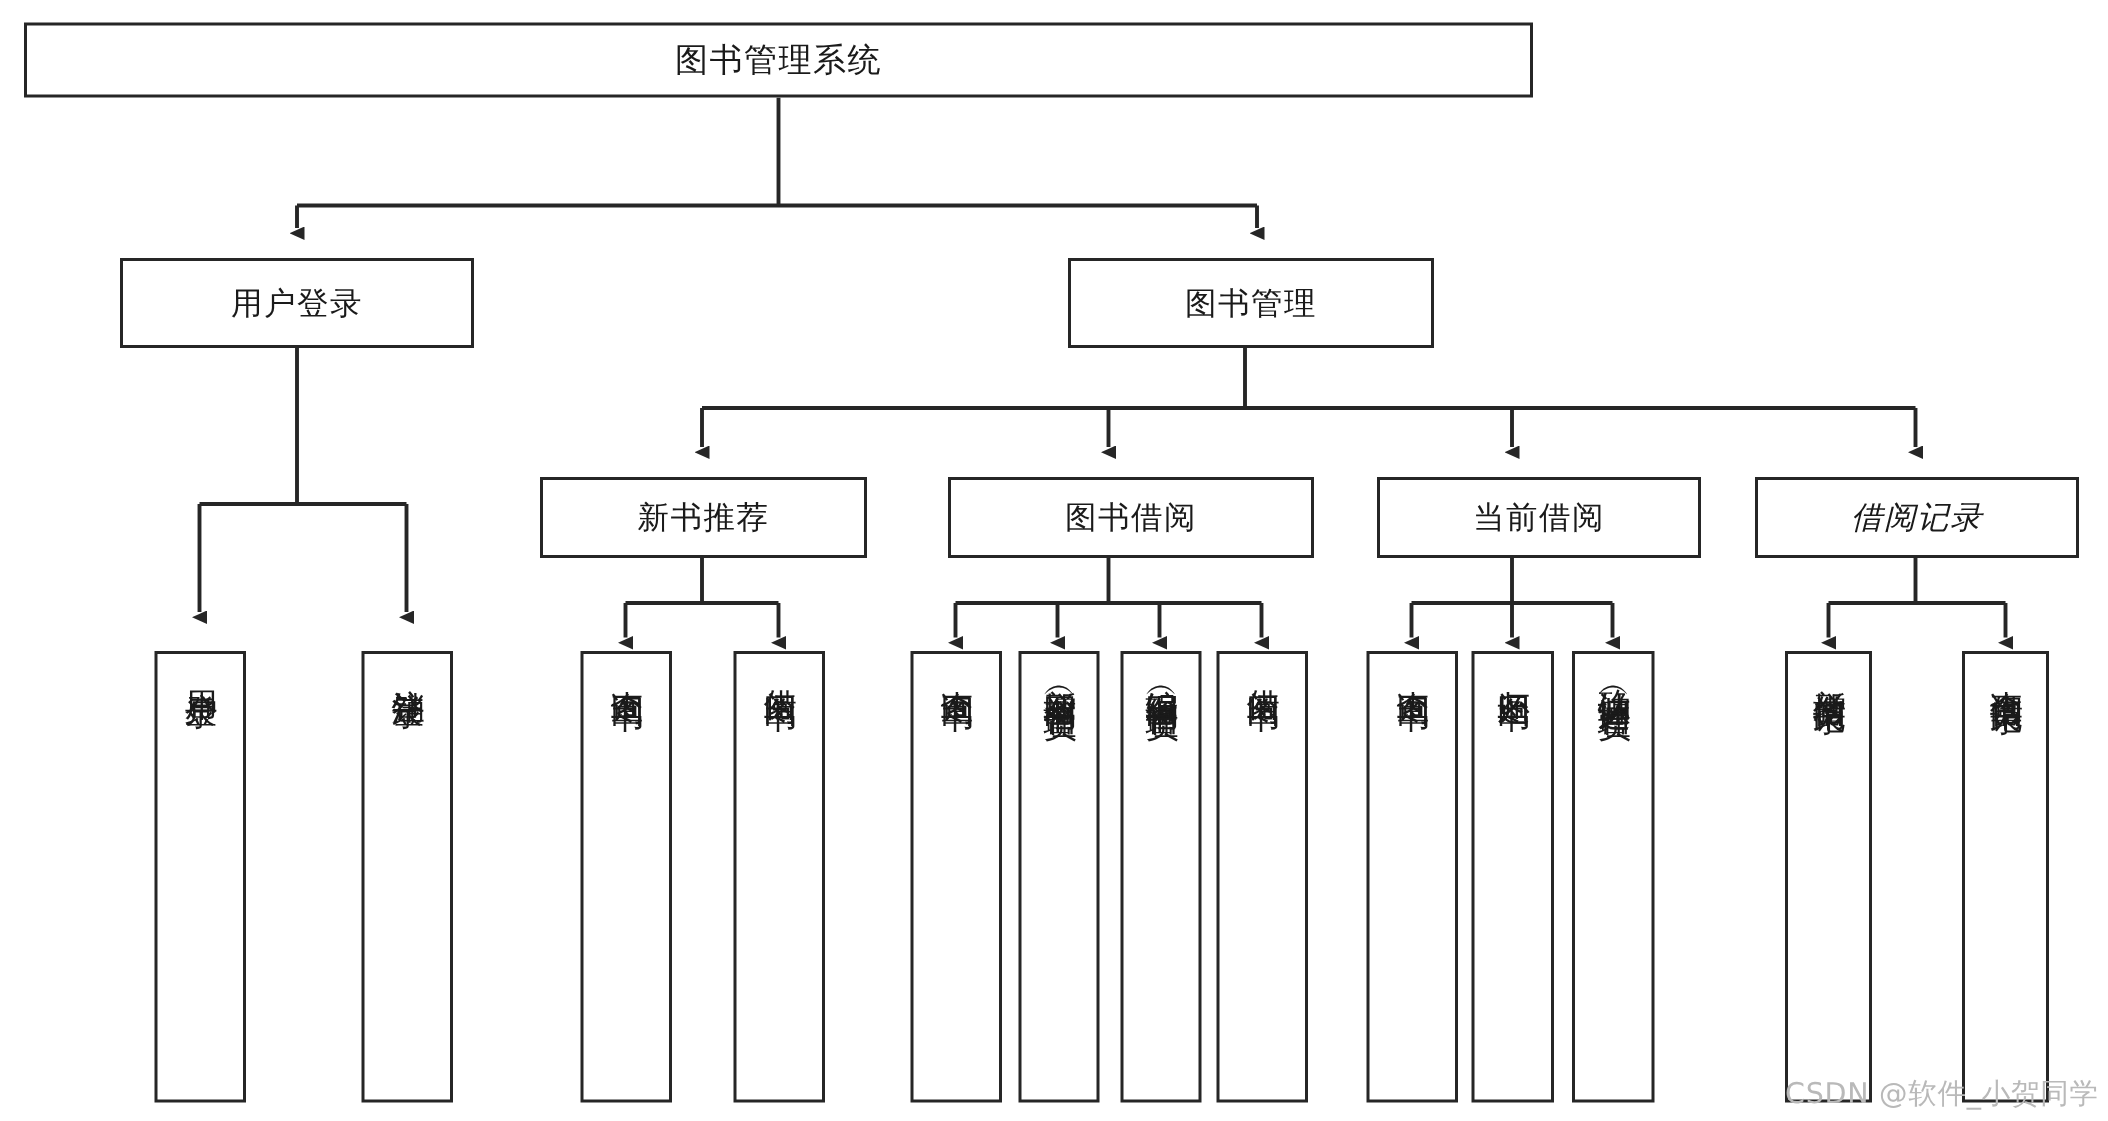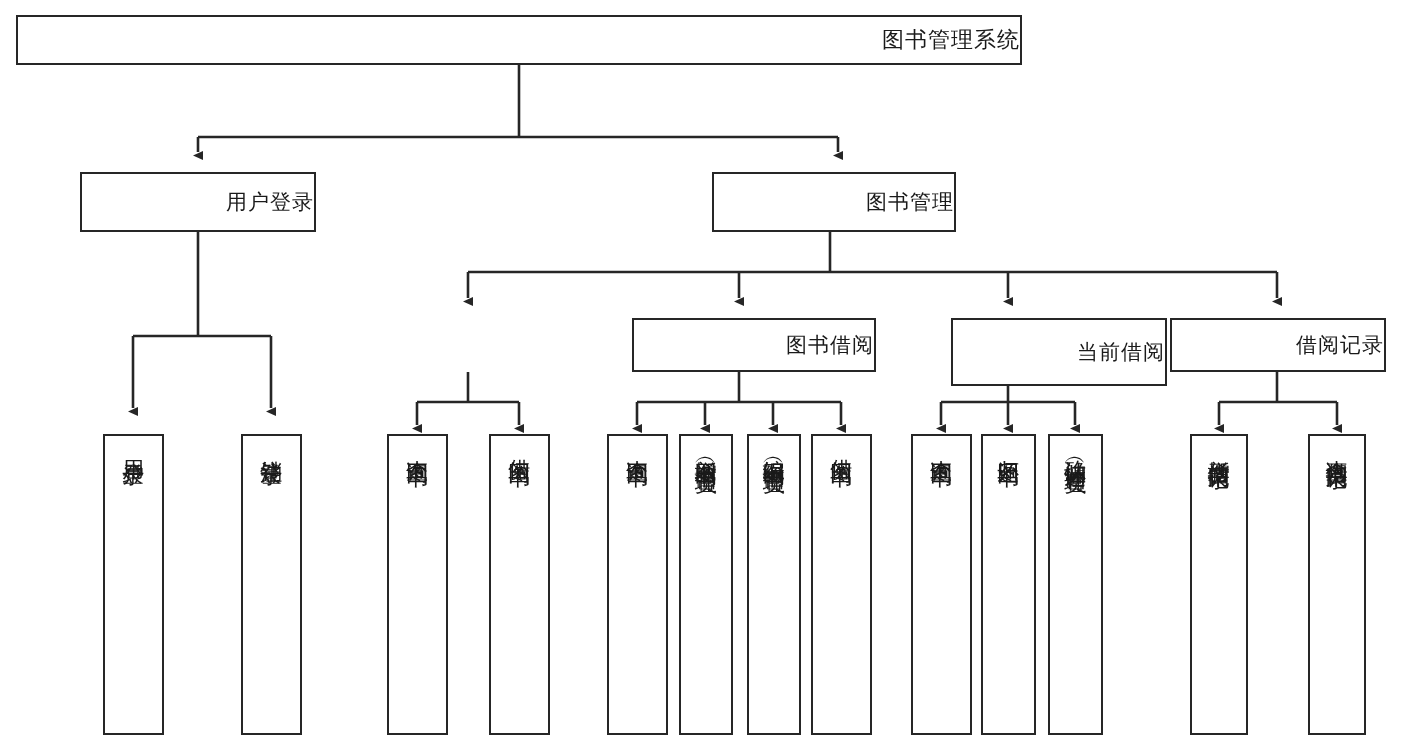--- a/index.html
+++ b/index.html
@@ -25,21 +25,21 @@
     width: 1405px;
     height: 747px;
   }
   .node {
     position: absolute;
     box-sizing: border-box;
     border: 2px solid #262626;
     background: #ffffff;
     display: flex;
     align-items: center;
-    justify-content: flex-end;
+    justify-content: center;
     color: #1a1a1a;
   }
   .node-h {
     font-size: 21px;
     letter-spacing: 1px;
     white-space: nowrap;
   }
   .node-root {
     font-size: 22px;
   }
@@ -126,30 +126,33 @@
   </div>
 
   <div class="node node-h" style="left:80px; top:172px; width:236px; height:60px;">
     <span>用户登录</span>
   </div>
 
   <div class="node node-h" style="left:712px; top:172px; width:244px; height:60px;">
     <span>图书管理</span>
   </div>
 
+  <div class="node node-h" style="left:360px; top:318px; width:218px; height:54px;">
+    <span>新书推荐</span>
+  </div>
 
   <div class="node node-h" style="left:632px; top:318px; width:244px; height:54px;">
     <span>图书借阅</span>
   </div>
 
-  <div class="node node-h" style="left:951px; top:318px; width:216px; height:68px;">
+  <div class="node node-h" style="left:918px; top:318px; width:216px; height:54px;">
     <span>当前借阅</span>
   </div>
 
-  <div class="node node-h" style="left:1170px; top:318px; width:216px; height:54px;">
+  <div class="node node-h" style="left:1170px; top:318px; width:216px; height:54px;font-style:italic;">
     <span>借阅记录</span>
   </div>
 
   <div class="node node-v" style="left:103px; top:434px; width:61px; height:301px;">
     <span class="vtext">用户登录</span>
   </div>
 
   <div class="node node-v" style="left:241px; top:434px; width:61px; height:301px;">
     <span class="vtext">注销登录</span>
   </div>
@@ -191,14 +194,15 @@
   </div>
 
   <div class="node node-v" style="left:1190px; top:434px; width:58px; height:301px;">
     <span class="vtext">新增借阅记录</span>
   </div>
 
   <div class="node node-v" style="left:1308px; top:434px; width:58px; height:301px;">
     <span class="vtext">查询借阅记录</span>
   </div>
 
+  <div class="watermark" style="left:1190px; top:716px;">CSDN @软件_小贺同学</div>
 
 </div>
 
 </body></html>

